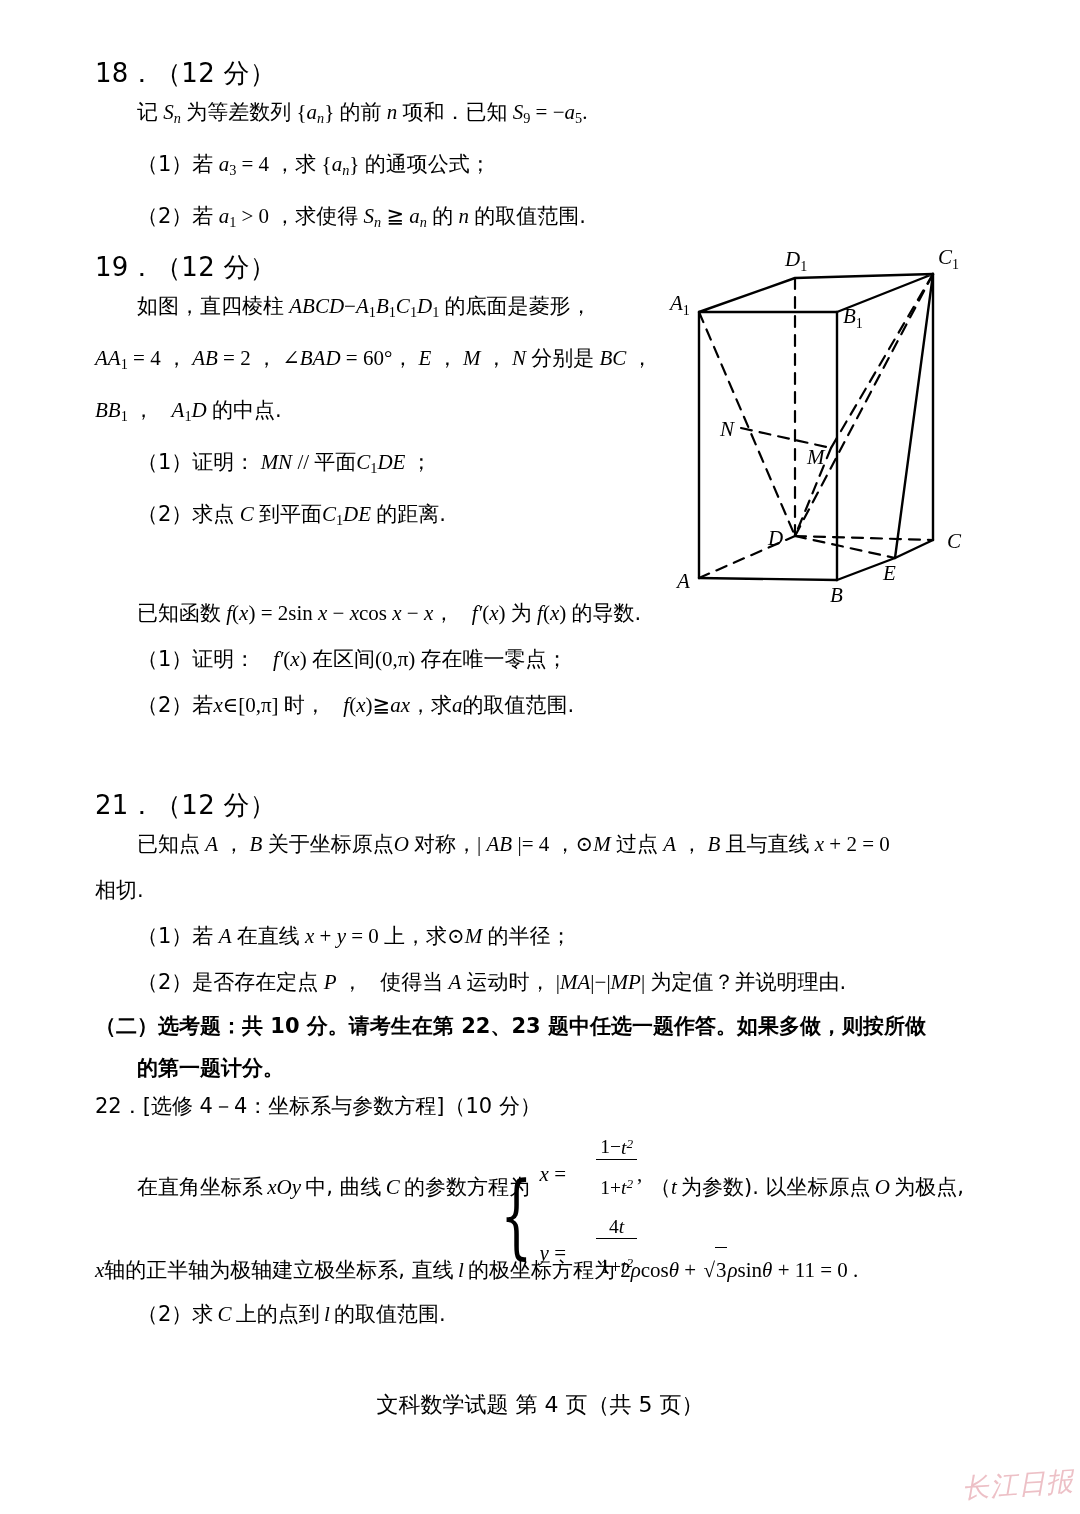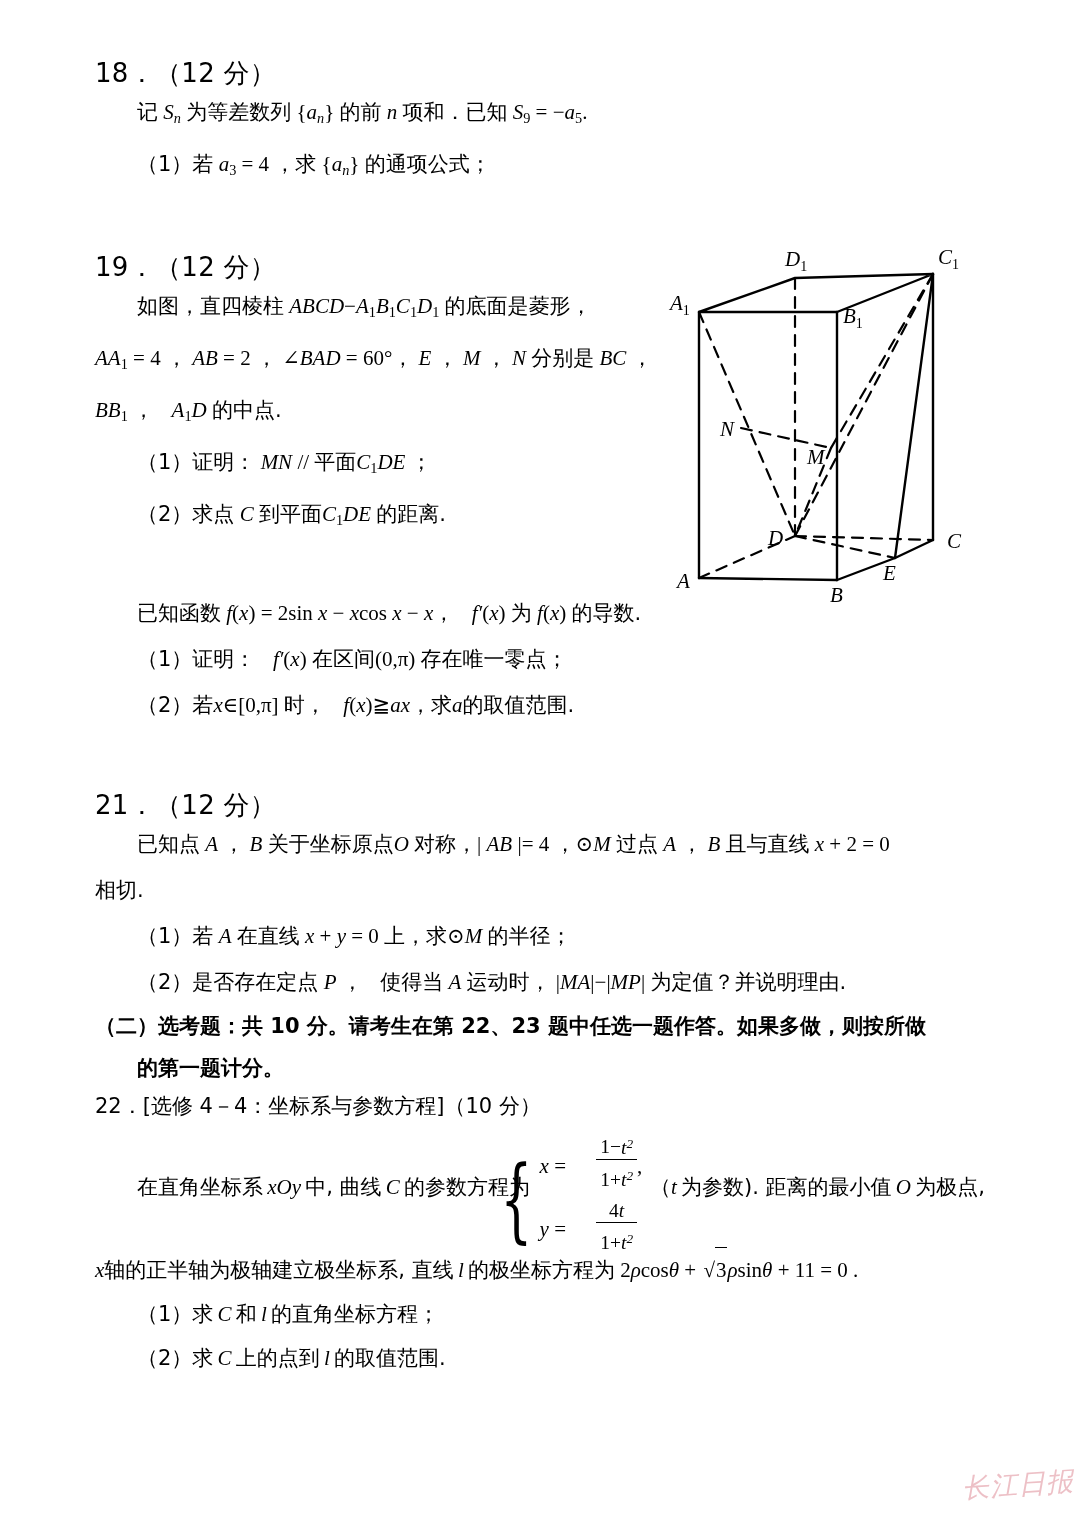--- a/index.html
+++ b/index.html
@@ -86,21 +86,21 @@
     display: inline-block;
     vertical-align: middle;
     text-align: center;
     line-height: 1.18;
     font-size: 0.93em;
     position: relative;
     top: -0.08em;
     margin-left: 25px;
   }
   .frac .num { display: block; padding: 0 4px; }
-  .frac .den { display: block; border-top: 1.5px solid #000; padding: 8px 4px; }
+  .frac .den { display: block; border-top: 1.5px solid #000; padding: 16px 4px; }
 
   
   .sys {
     display: inline-flex;
     align-items: center;
     vertical-align: middle;
   }
   .sys .brace {
     font-size: 92px;
     line-height: 0.92;
@@ -161,20 +161,25 @@
     </div>
     <div class="q-body indent-1">
       <span class="cjk">记</span> <span class="mi">S<sub>n</sub></span> <span class="cjk">为等差数列</span>
       <span class="mu">{</span><span class="mi">a<sub>n</sub></span><span class="mu">}</span>
       <span class="cjk">的前</span> <span class="mi">n</span> <span class="cjk">项和．已知</span>
       <span class="mi">S<sub class="up">9</sub></span> <span class="mu">= −</span><span class="mi">a<sub class="up">5</sub></span><span class="mu">.</span>
     </div>
     <div class="q-body indent-2">
       <span class="cjk">（1）若</span> <span class="mi">a<sub class="up">3</sub></span> <span class="mu">= 4</span> <span class="cjk">，求</span>
       <span class="mu">{</span><span class="mi">a<sub>n</sub></span><span class="mu">}</span> <span class="cjk">的通项公式；</span>
+    </div>
+    <div class="q-body indent-2">
+      <span class="cjk">（2）若</span> <span class="mi">a<sub class="up">1</sub></span> <span class="mu">&gt; 0</span> <span class="cjk">，求使得</span>
+      <span class="mi">S<sub>n</sub></span> <span class="mu">≧</span> <span class="mi">a<sub>n</sub></span> <span class="cjk">的</span>
+      <span class="mi">n</span> <span class="cjk">的取值范围.</span>
     </div>
   </div>
 
   <div class="q-block" style="top:252px; width:600px;">
     <div class="q-head">
       <span class="cjk">19．（12 分）</span>
     </div>
     <div class="q-body indent-1">
       <span class="cjk">如图，直四棱柱</span> <span class="mi">ABCD</span><span class="mu">−</span><span class="mi">A<sub class="up">1</sub>B<sub class="up">1</sub>C<sub class="up">1</sub>D<sub class="up">1</sub></span>
       <span class="cjk">的底面是菱形，</span>
@@ -331,34 +336,32 @@
           <span class="row">
             <span class="mi">y</span><span class="mu"> =</span>
             <span class="frac">
               <span class="num"><span class="mu">4</span><span class="mi">t</span></span>
               <span class="den"><span class="mu">1+</span><span class="mi">t<sup>2</sup></span></span>
             </span>
           </span>
         </span>
       </div>
       <div style="position:absolute; left:555px; top:46px; font-size:21px;">
-        <span class="cjk">（</span><span class="mi">t </span><span class="cjk">为参数). 距离的最小值</span><span class="mi"> O </span><span class="cjk">为极点,</span>
+        <span class="cjk">（</span><span class="mi">t </span><span class="cjk">为参数). 以坐标原点</span><span class="mi"> O </span><span class="cjk">为极点,</span>
       </div>
     </div>
 
     <div class="q-body indent-0" style="line-height:44px;">
       <span class="mi">x</span><span class="cjk">轴的正半轴为极轴建立极坐标系, 直线</span><span class="mi"> l </span><span class="cjk">的极坐标方程为</span>
       <span class="mu">2</span><span class="mi">ρ</span><span class="mu">cos</span><span class="mi">θ</span> <span class="mu">+</span>
       <span class="rad"><span class="mu">√</span><span class="bar"><span class="mu">3</span></span></span><span class="mi">ρ</span><span class="mu">sin</span><span class="mi">θ</span>
       <span class="mu">+ 11 = 0</span> <span class="mu">.</span>
     </div>
     <div class="q-body indent-2" style="line-height:44px;">
-      <span class="cjk">（1）求</span><span class="mi"> C </span><span class="cjk">和</span><span class="mi"> l </span><span class="cjk">的直角坐标方程；</span>
-    </div>
-    <div class="q-body indent-2" style="line-height:44px;">
       <span class="cjk">（2）求</span><span class="mi"> C </span><span class="cjk">上的点到</span><span class="mi"> l </span><span class="cjk">的取值范围.</span>
     </div>
   </div>
 
+  <div id="page-footer">文科数学试题  第 4 页（共 5 页）</div>
 
   <div id="watermark">长江日报</div>
 
 </div>
 
 </body></html>

